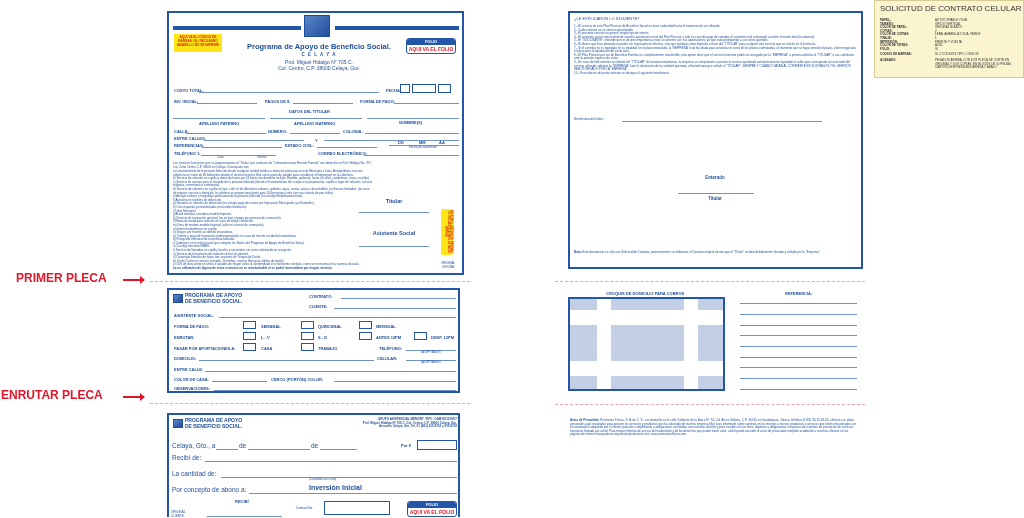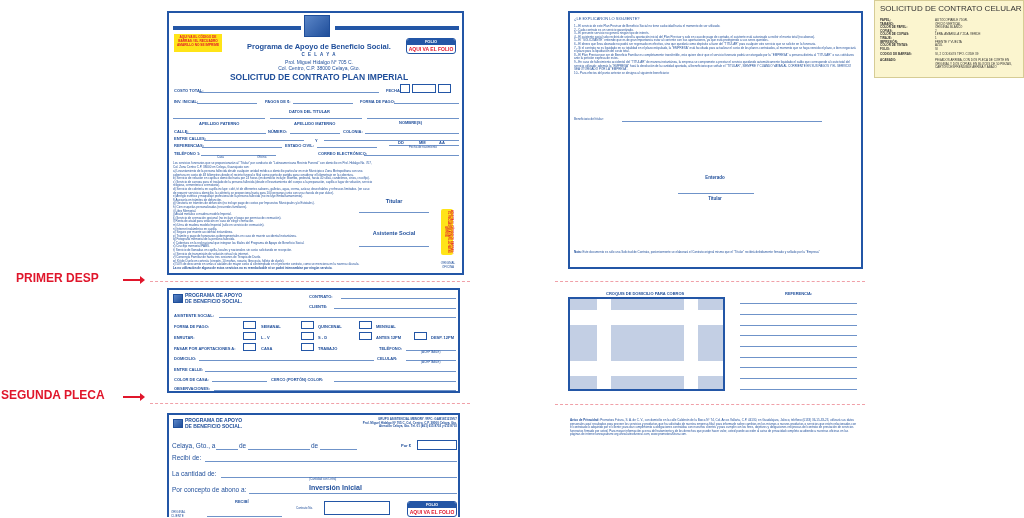--- a/index.html
+++ b/index.html
@@ -19,37 +19,36 @@
   .yellow { background: #ffe418; color: #e0162b; font-weight: bold; text-align: center; }
   .folio { position: absolute; border: 1px solid #2356a6; border-radius: 3px; overflow: hidden; background: #fff; text-align: center; }
   .folio .t { background: #2356a6; color: #fff; font-size: 4px; font-weight: bold; line-height: 6px; }
   .folio .v { color: #e0162b; font-size: 5px; font-weight: bold; line-height: 8px; }
   .map-block { position: absolute; background: #c3cfe4; }
   .spec { position: absolute; left: 874px; top: 0; width: 150px; height: 78px; background: #fbf5cf; border: 1px solid #d6cc95; }
 </style>
 </head>
 <body>
 
-<div class="pleca" style="left:16px;top:271px;">PRIMER DESP</div>
+<div class="pleca" style="left:16px;top:271px;">PRIMER PLECA</div>
 <div class="arrow" style="left:123px;top:279px;width:18px;"></div>
 <div class="sep" style="left:150px;top:281px;width:320px;"></div>
-<div class="pleca" style="left:1px;top:388px;">SEGUNDA PLECA</div>
+<div class="pleca" style="left:1px;top:388px;">ENRUTAR PLECA</div>
 <div class="arrow" style="left:123px;top:396px;width:18px;"></div>
 <div class="sep" style="left:150px;top:403px;width:320px;"></div>
 
 <div class="panel" style="left:167px;top:11px;width:297px;height:264px;">
   <div class="abs" style="left:4px;top:13px;width:128px;height:4px;background:#2356a6;"></div>
   <div class="abs" style="left:166px;top:13px;width:124px;height:4px;background:#2356a6;"></div>
   <div class="logo" style="left:135px;top:2px;width:26px;height:22px;"></div>
   <div class="abs yellow" style="left:5px;top:21px;width:48px;height:18px;font-size:3.2px;line-height:4px;padding-top:1px;">AQUI VA EL CÓDIGO DE BARRAS / EL RECUADRO AMARILLO NO SE IMPRIME</div>
   <div class="abs blue" style="left:60px;top:29px;width:180px;text-align:center;font-size:7.5px;font-weight:bold;">Programa de Apoyo de Beneficio Social.</div>
   <div class="abs blue" style="left:60px;top:39px;width:180px;text-align:center;font-size:4.5px;font-weight:bold;letter-spacing:1px;">C E L A Y A</div>
   <div class="abs blue" style="left:60px;top:46px;width:180px;text-align:center;font-size:5px;">Prol. Miguel Hidalgo N° 705 C.</div>
   <div class="abs blue" style="left:60px;top:52px;width:180px;text-align:center;font-size:5px;">Col. Centro, C.P. 38000 Celaya, Gto.</div>
-  <div class="abs blue" style="left:20px;top:59px;width:260px;text-align:center;font-size:8.5px;font-weight:bold;">SOLICITUD DE CONTRATO PLAN IMPERIAL</div>
   <div class="folio" style="left:237px;top:25px;width:50px;height:16px;">
     <div class="t">FOLIO</div>
     <div class="v">AQUI VA EL FOLIO</div>
   </div>
 
   <div class="abs lbl" style="left:5px;top:75px;">COSTO TOTAL:</div>
   <div class="line" style="left:30px;top:79px;width:180px;"></div>
   <div class="abs lbl" style="left:217px;top:75px;">FECHA:</div>
   <div class="box" style="left:231px;top:71px;width:10px;height:9px;"></div>
   <div class="box" style="left:243px;top:71px;width:24px;height:9px;"></div>

